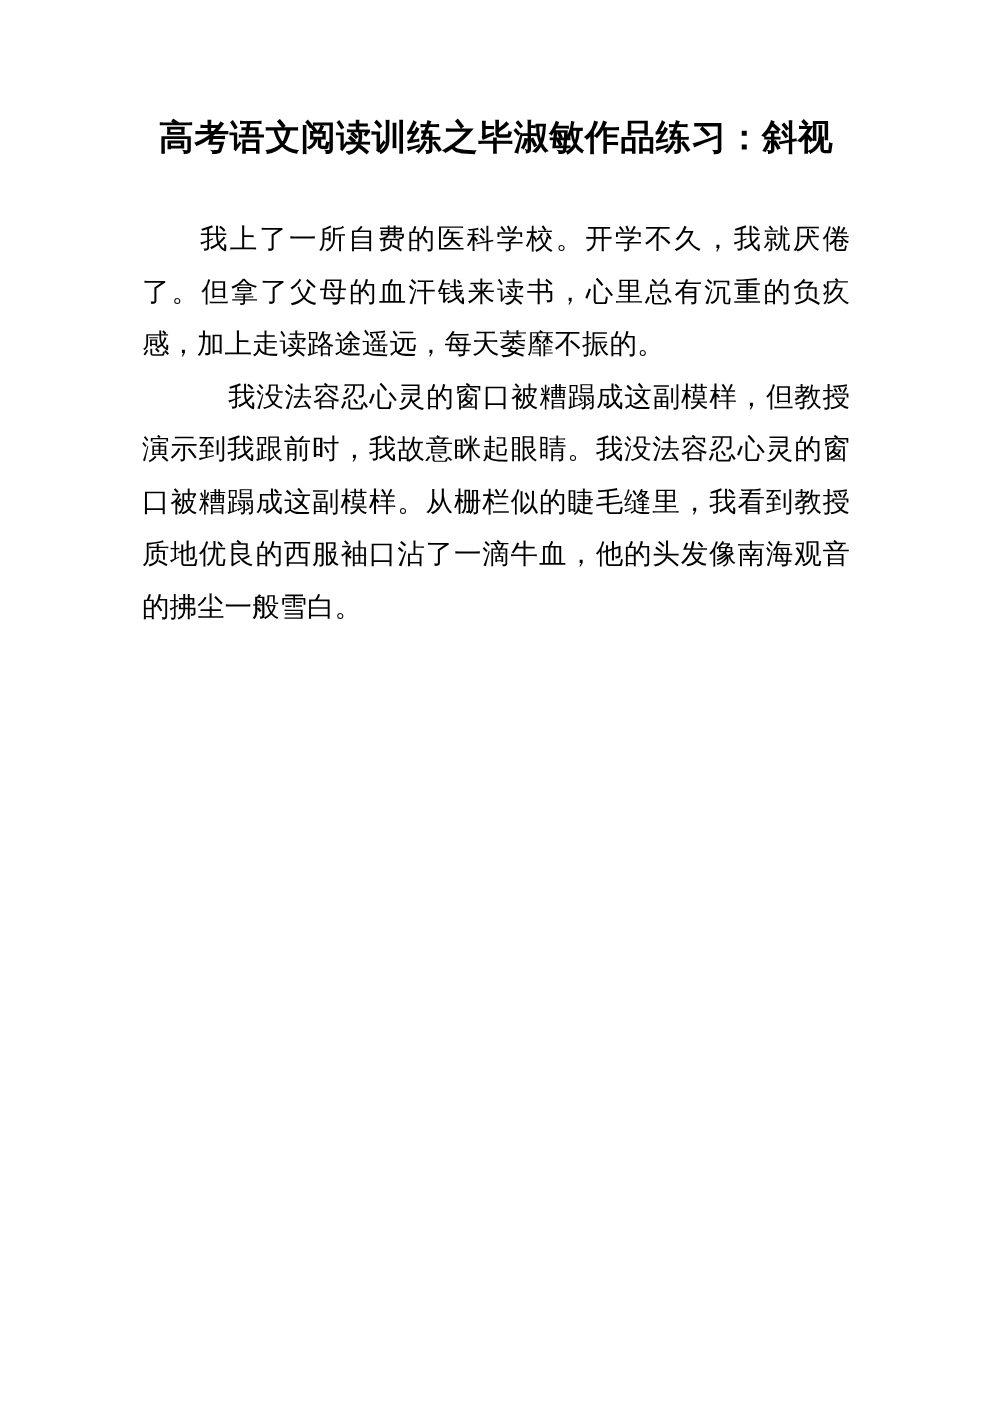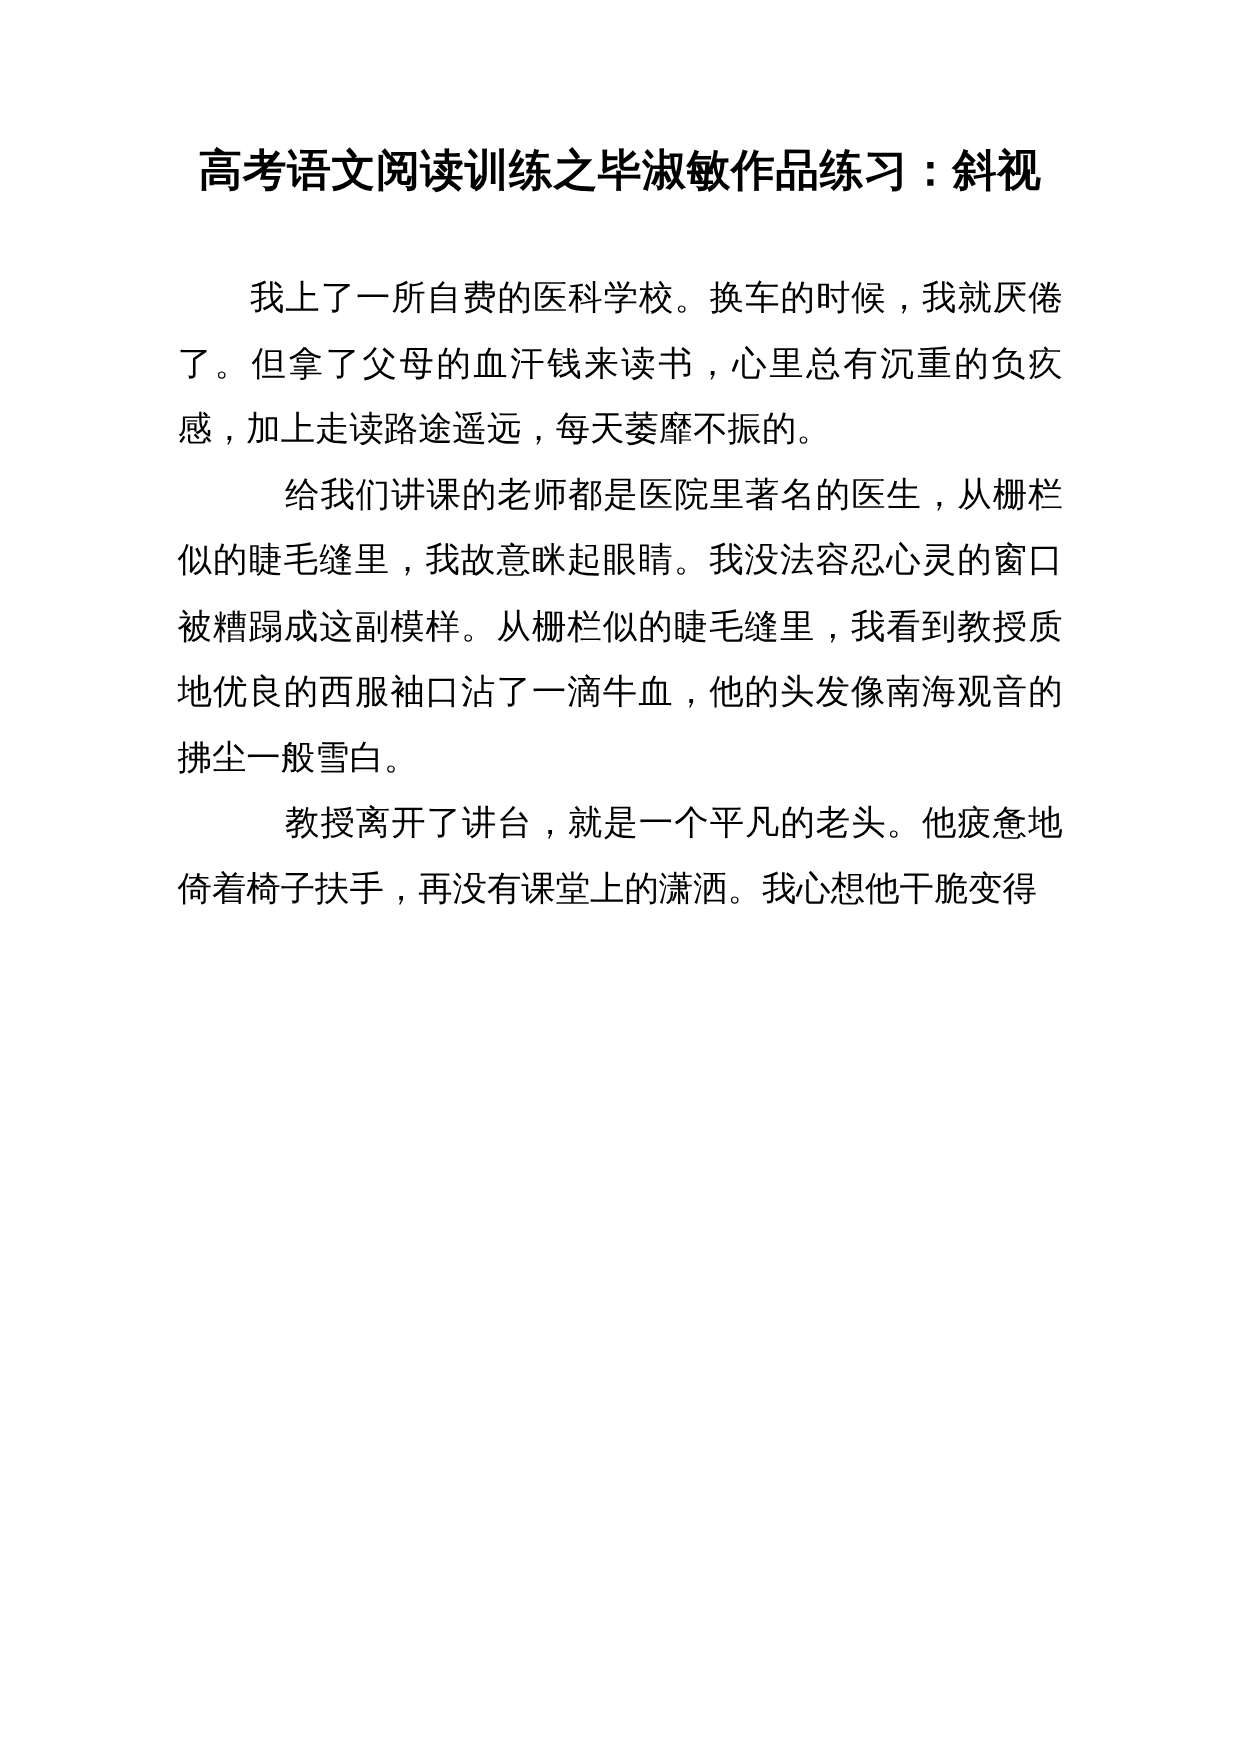--- a/index.html
+++ b/index.html
@@ -61,23 +61,22 @@
 </head>
 <body>
 
 <div class="page">
   <div class="content">
 
     <h1 class="doc-title">高考语文阅读训练之毕淑敏作品练习：斜视</h1>
 
     <div class="body-block">
 
-      <p class="para indent-2">我上了一所自费的医科学校。换车的时候，我就厌倦了。但拿了父母的血汗钱来读书，心里总有沉重的负疚感，加上走读路途遥远，每天萎靡不振的。</p>
+      <p class="para indent-2">我上了一所自费的医科学校。开学不久，我就厌倦了。但拿了父母的血汗钱来读书，心里总有沉重的负疚感，加上走读路途遥远，每天萎靡不振的。</p>
 
 
-      <p class="para indent-3">给我们讲课的老师都是医院里著名的医生，从栅栏似的睫毛缝里，我故意眯起眼睛。我没法容忍心灵的窗口被糟蹋成这副模样。从栅栏似的睫毛缝里，我看到教授质地优良的西服袖口沾了一滴牛血，他的头发像南海观音的拂尘一般雪白。</p>
+      <p class="para indent-3">我没法容忍心灵的窗口被糟蹋成这副模样，但教授演示到我跟前时，我故意眯起眼睛。我没法容忍心灵的窗口被糟蹋成这副模样。从栅栏似的睫毛缝里，我看到教授质地优良的西服袖口沾了一滴牛血，他的头发像南海观音的拂尘一般雪白。</p>
 
 
-      <p class="para indent-3">教授离开了讲台，就是一个平凡的老头。他疲惫地倚着椅子扶手，再没有课堂上的潇洒。我心想他干脆变得</p>
 
     </div>
   </div>
 </div>
 
 </body></html>

